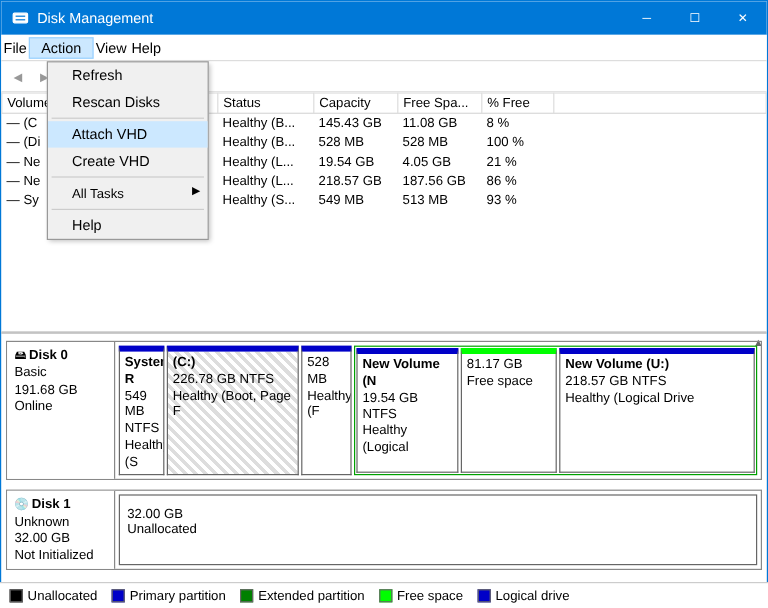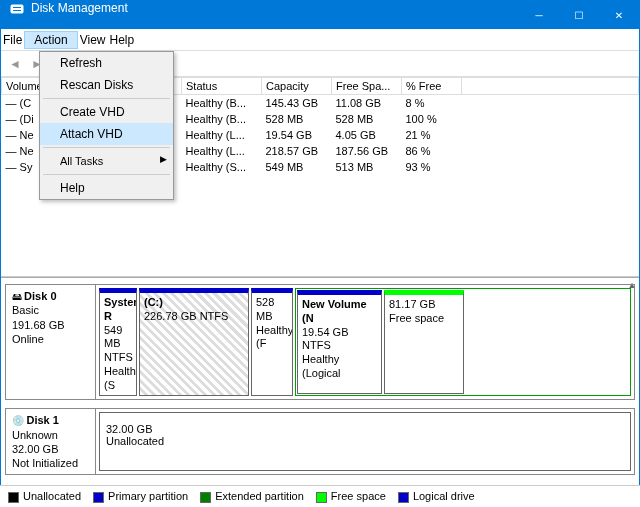--- a/index.html
+++ b/index.html
@@ -1,17 +1,17 @@
 <!DOCTYPE html>
 <html><head>
 <meta charset="utf-8">
 <style>
 *{box-sizing:border-box;margin:0;padding:0;font-family:"Segoe UI",Tahoma,sans-serif;font-size:11px}
 body{background:#fff;width:640px;height:507px;overflow:hidden;border:1px solid #0078d7}
-.titlebar{background:#0078d7;color:#fff;height:28px;display:flex;align-items:flex-start;padding:0 8px;position:relative}
+.titlebar{background:#0078d7;color:#fff;height:28px;display:flex;align-items:center;padding:0 8px;position:relative}
 .titlebar .icon{width:16px;height:16px;margin-right:6px;display:flex;align-items:center;justify-content:center}
 .titlebar .title{font-size:12px;flex:1}
 .win-controls{display:flex;position:absolute;right:0;top:0;height:28px}
 .win-controls div{width:40px;display:flex;align-items:center;justify-content:center;font-size:10px}
 .menubar{height:22px;display:flex;align-items:center;border-bottom:1px solid #ddd;position:relative;background:#fff}
 .menubar .menu-item{padding:2px 2px;font-size:12px;cursor:default}
 .menubar .menu-item.active{background:#cce8ff;border:1px solid #99d1ff;padding:1px 9px}
 .dropdown{position:absolute;top:22px;left:38px;width:135px;background:#f0f0f0;border:1px solid #999;box-shadow:2px 2px 4px rgba(0,0,0,.25);z-index:100}
 .dropdown .dd-item{padding:4px 10px 4px 20px;font-size:12px;cursor:default;position:relative}
 .dropdown .dd-item.highlighted{background:#cce8ff}
@@ -66,22 +66,22 @@
 <div class="menubar">
   <div class="menu-item">File</div>
   <div class="menu-item active">Action</div>
   <div class="menu-item">View</div>
   <div class="menu-item">Help</div>
 
   <div class="dropdown">
     <div class="dd-item">Refresh</div>
     <div class="dd-item">Rescan Disks</div>
     <div class="dd-sep"></div>
+    <div class="dd-item highlighted">Attach VHD</div>
     <div class="dd-item">Create VHD</div>
-    <div class="dd-item highlighted">Attach VHD</div>
     <div class="dd-sep"></div>
     <div class="dd-item">
       <span>All Tasks</span>
       <span class="arrow">▶</span>
     </div>
     <div class="dd-sep"></div>
     <div class="dd-item">Help</div>
   </div>
 </div>
 
@@ -205,38 +205,44 @@
     </div>
     <div class="partitions">
       <div class="partition primary" style="width:38px">
         <div class="pname">System R</div>
         <div>549 MB NTFS</div>
         <div>Healthy (S</div>
       </div>
       <div class="partition primary hatched" style="width:110px">
         <div class="pname">(C:)</div>
         <div>226.78 GB NTFS</div>
+        <div>Healthy (Boot, Page F</div>
       </div>
       <div class="partition primary" style="width:42px">
         <div class="pname"></div>
         <div>528 MB</div>
         <div>Healthy (F</div>
       </div>
       <div class="partition extended" style="flex:1;padding:1px">
         <div class="inner">
           <div class="partition logical" style="width:85px">
             <div class="pname">New Volume  (N</div>
             <div>19.54 GB NTFS</div>
             <div>Healthy (Logical</div>
           </div>
           <div class="partition free" style="width:80px">
             <div class="pname"></div>
             <div>81.17 GB</div>
             <div>Free space</div>
           </div>
+          <div class="partition logical" style="flex:1">
+            <div class="pname">New Volume  (U:)</div>
+            <div>218.57 GB NTFS</div>
+            <div>Healthy (Logical Drive</div>
+          </div>
         </div>
       </div>
     </div>
   </div>
 
   <div class="disk-row">
     <div class="disk-label">
       <span class="disk-icon">💿</span><span class="diskname">Disk 1</span><br>
       <span>Unknown</span><br>
       <span>32.00 GB</span><br>

